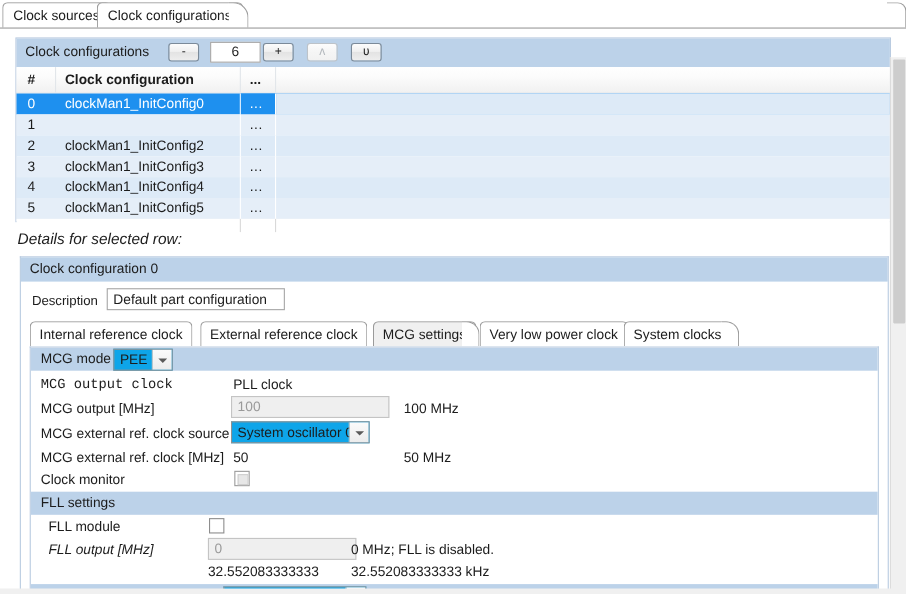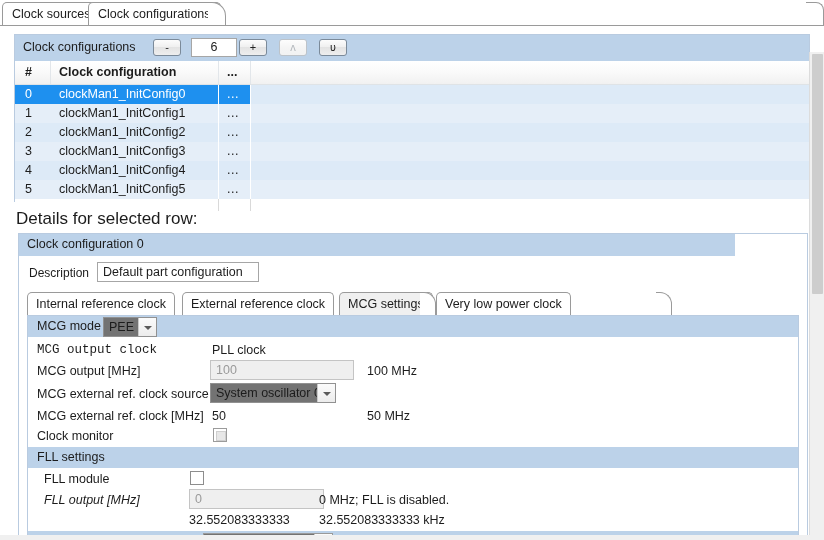--- a/index.html
+++ b/index.html
@@ -137,32 +137,33 @@
   .trow.sel .td.c2 { background: #1e90ef; }
   .trow .td.c2 { padding-left: 8px; letter-spacing: 0.5px; }
   .colsep {
     position: absolute; top: 0; width: 1px; height: 100%;
     background: #ffffff;
   }
 
   
   .details-label {
     position: absolute; left: 16px; top: 208px;
-    font-size: 17px;
+    font-size: 14px;
+    font-style: italic;
   }
   .det-panel {
     position: absolute; left: 18px; top: 232px;
     width: 790px; height: 303px;
     border: 1px solid #b9cbe0;
     border-bottom: none;
     background: #ffffff;
   }
   .det-header {
     position: absolute; left: 0; top: 0;
-    width: 716px; height: 22px;
+    width: 788px; height: 22px;
     background: #bcd2e9;
   }
   .det-header-title {
     position: absolute; left: 8px; top: 3px;
     font-size: 12.5px;
   }
   .desc-label {
     position: absolute; left: 10px; top: 32px;
     font-size: 12px;
   }
@@ -245,21 +246,21 @@
     font-size: 12.5px;
     line-height: 18px;
     padding: 0 5px;
     color: #9a9a9a;
     outline: none;
   }
   .combo {
     position: absolute;
     height: 20px;
     border: 1px solid #919191;
-    background: #737373;
+    background: #0ea5e9;
     font-size: 12.5px;
   }
   .combo-text {
     position: absolute; left: 5px; top: 1px;
     line-height: 17px;
     font-size: 12.5px;
     white-space: nowrap;
   }
   .combo-arrow {
     position: absolute; right: 0; top: 0;
@@ -352,21 +353,20 @@
         <div class="td c0">0</div>
         <div class="td c1">clockMan1_InitConfig0</div>
         <div class="colsep" style="left:203px;"></div>
         <div class="td c2">...</div>
         <div class="colsep" style="left:235px;"></div>
         <div class="td c3" style="background:#ddeaf7;"></div>
       </div>
 
       <div class="trow even">
         <div class="td c0">1</div>
-        <div class="td c1">clockMan1_InitConfig1</div>
         <div class="colsep" style="left:203px;"></div>
         <div class="td c2">...</div>
         <div class="colsep" style="left:235px;"></div>
         <div class="td c3"></div>
       </div>
 
       <div class="trow odd">
         <div class="td c0">2</div>
         <div class="td c1">clockMan1_InitConfig2</div>
         <div class="colsep" style="left:203px;"></div>
@@ -426,20 +426,23 @@
       <div class="itab" style="left:0px;">
         <span>Internal reference clock</span>
       </div>
       <div class="itab active" style="left:312px;">
         <span>MCG settings</span>
       </div>
       <div class="itab-skew" style="left:393px;"></div>
       <div class="itab" style="left:409px;">
         <span>Very low power clock</span>
       </div>
+      <div class="itab" style="left:540px;">
+        <span>System clocks</span>
+      </div>
       <div class="itab-skew" style="left:629px;"></div>
     </div>
 
     <div class="inner-tab-body">
 
       <div class="sec-band" style="top:0px;">
         <span class="sec-band-title" style="top:3px;">MCG mode</span>
         <div class="combo" style="left:75px; top:1px; width:54px;">
           <span class="combo-text">PEE</span>
           <span class="combo-arrow"></span>

